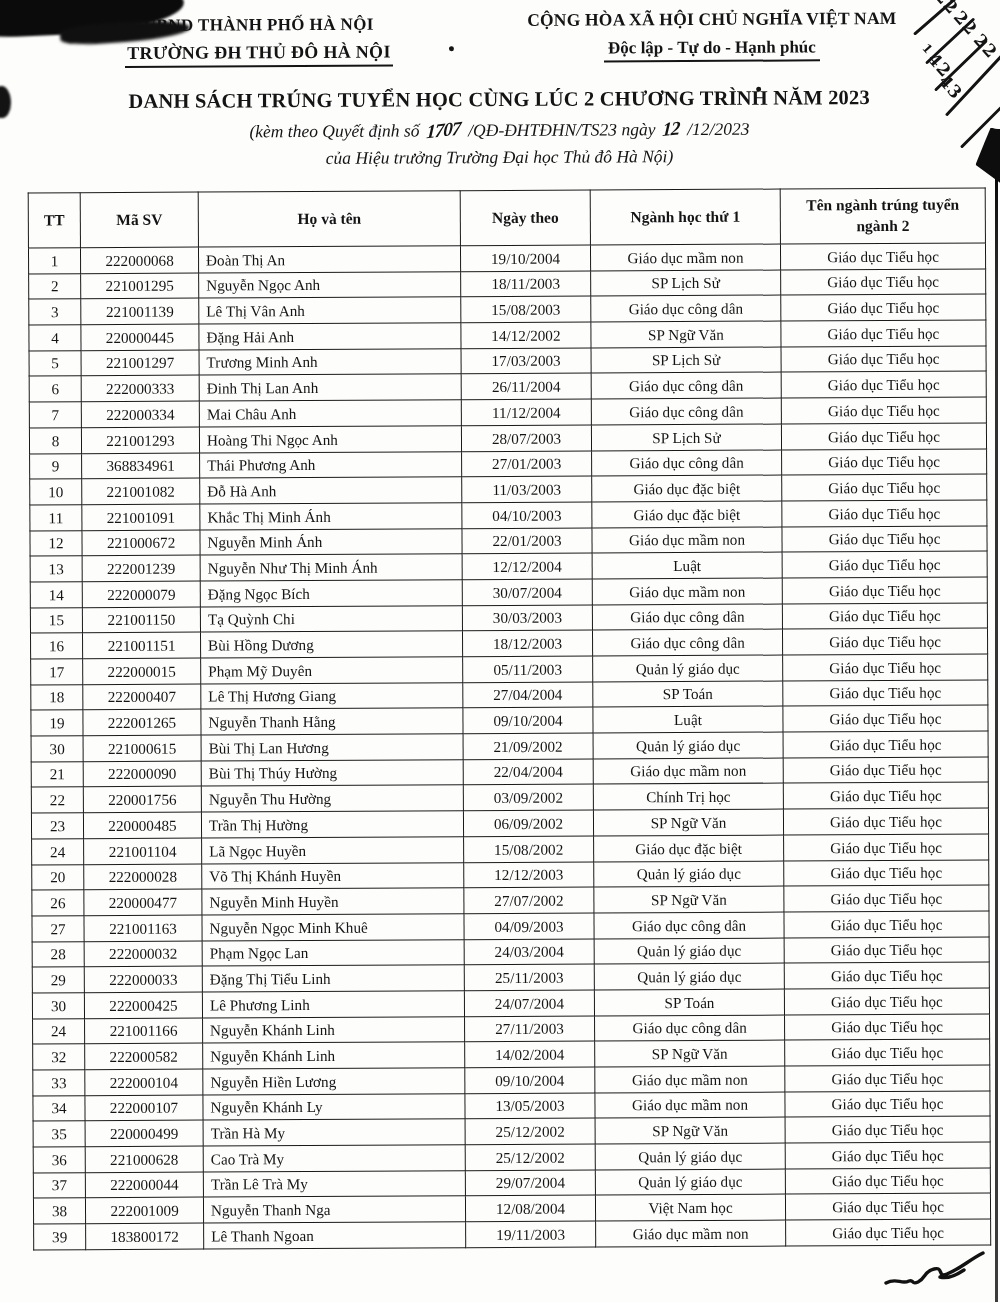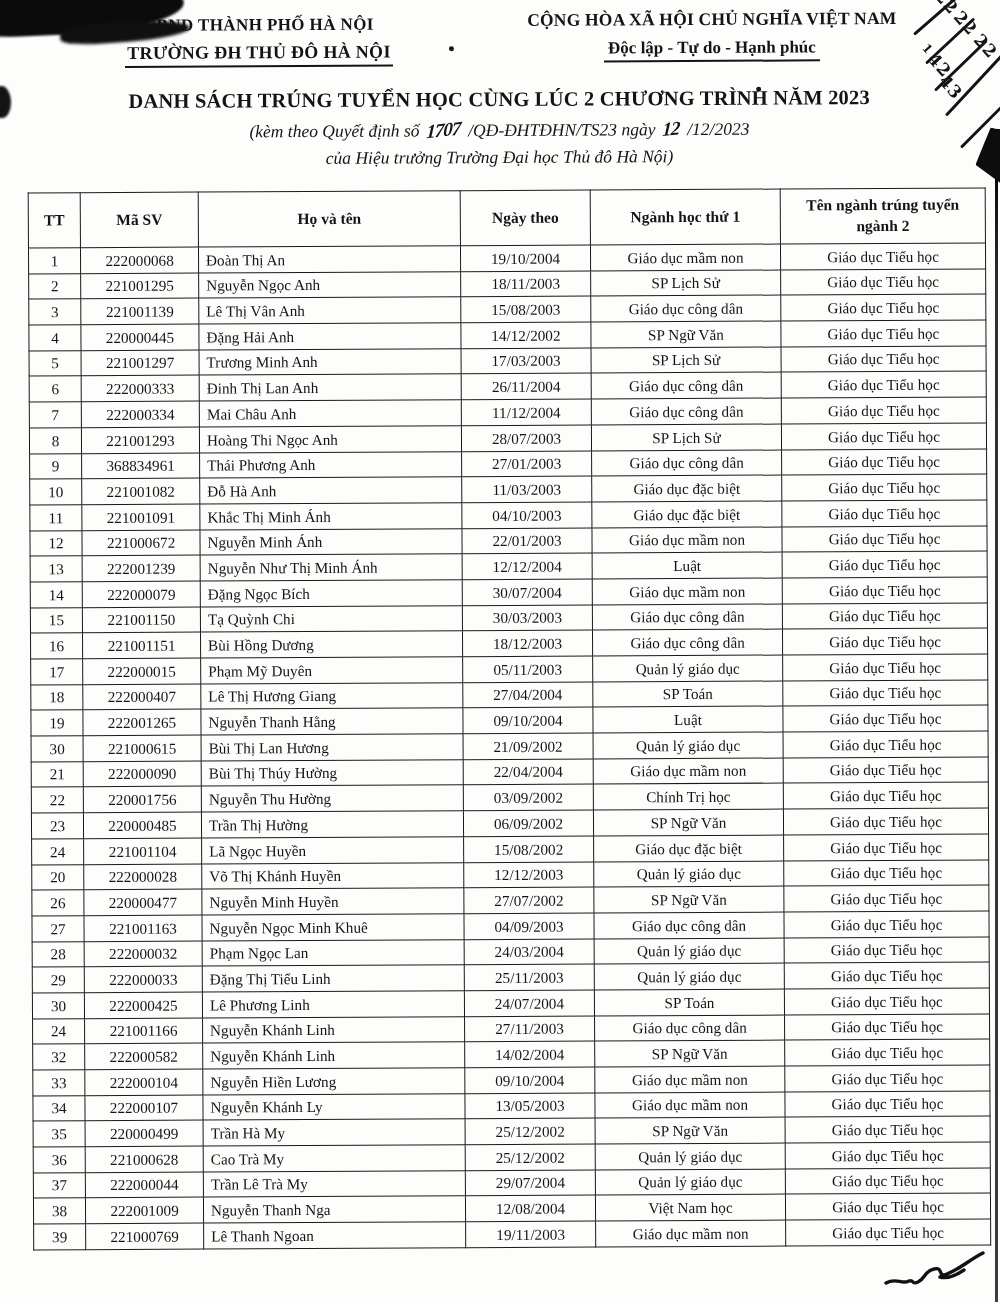--- a/index.html
+++ b/index.html
@@ -422,21 +422,21 @@
           <tr>
     <td class="c-tt">38</td>
     <td class="c-ma">222001009</td>
     <td class="c-name">Nguyễn Thanh Nga</td>
     <td class="c-dob">12/08/2004</td>
     <td class="c-m1">Việt Nam học</td>
     <td class="c-m2">Giáo dục Tiểu học</td>
   </tr>
           <tr>
     <td class="c-tt">39</td>
-    <td class="c-ma">221000769</td>
+    <td class="c-ma">183800172</td>
     <td class="c-name">Lê Thanh Ngoan</td>
     <td class="c-dob">19/11/2003</td>
     <td class="c-m1">Giáo dục mầm non</td>
     <td class="c-m2">Giáo dục Tiểu học</td>
   </tr>
         </tbody>
     </table>
   </div>
 
 </div>

